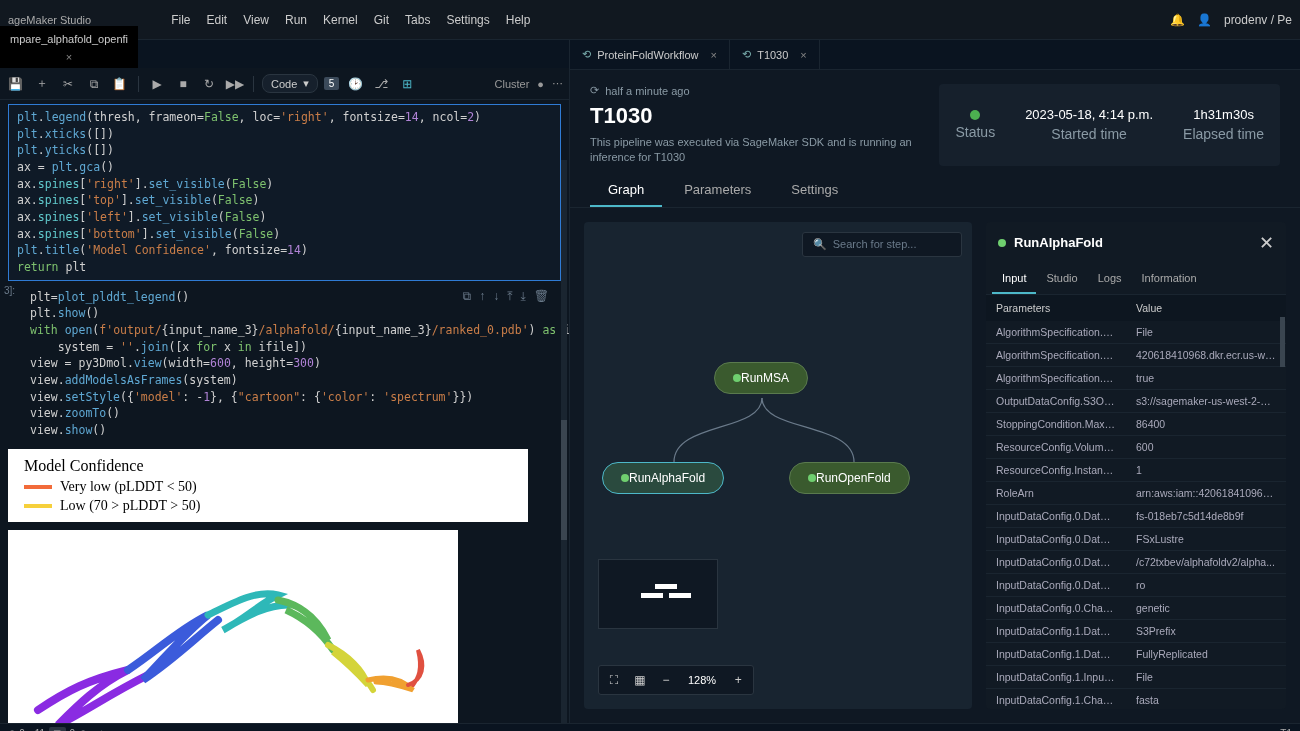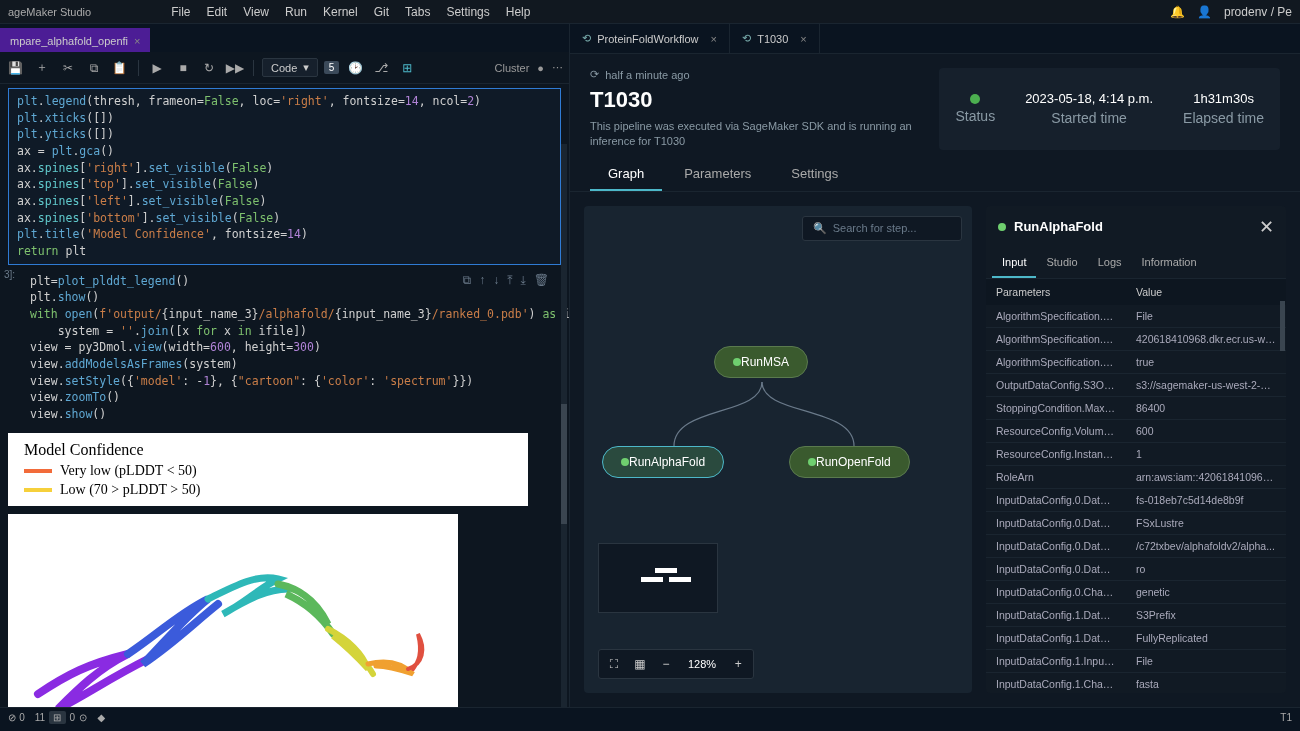--- a/index.html
+++ b/index.html
@@ -6,49 +6,49 @@
 body {
   font-family: -apple-system, BlinkMacSystemFont, "Segoe UI", Helvetica, Arial, sans-serif;
   background: #0a1420;
   color: #d0d0d0;
   width: 1300px;
   height: 731px;
   overflow: hidden;
   font-size: 12px;
 }
 .top-menubar {
-  height: 24px;
+  height: 40px;
   background: #111820;
   display: flex;
   align-items: center;
   padding: 0 8px;
   border-bottom: 1px solid #1a2530;
 }
 .app-title { color: #aaa; font-size: 11px; margin-right: 80px; }
 .menu-items { display: flex; gap: 16px; }
 .menu-item { color: #ccc; font-size: 12px; cursor: pointer; }
 .topbar-right { margin-left: auto; display: flex; align-items: center; gap: 12px; color: #ccc; }
 .main-layout { display: flex; height: calc(100% - 48px); }
 .left-pane { width: 570px; display: flex; flex-direction: column; background: #0d1620; border-right: 1px solid #1a2530; }
 .right-pane { flex: 1; display: flex; flex-direction: column; background: #0f1823; }
 .file-tab-bar { height: 28px; display: flex; align-items: flex-end; background: #0a1420; }
 .file-tab {
-  background: #4c1d95; padding: 5px 10px; font-size: 11px; color: #ccc;
-  display: flex; align-items: center; gap: 6px; border-top: 2px solid transparent;
+  background: #000000; padding: 5px 10px; font-size: 11px; color: #ccc;
+  display: flex; align-items: center; gap: 6px; border-top: 2px solid transparent; flex-direction: column;
 }
 .file-tab .close { color: #888; cursor: pointer; }
 .nb-toolbar {
   height: 32px; display: flex; align-items: center; gap: 6px; padding: 0 6px;
   background: #0d1620; border-bottom: 1px solid #1a2530;
 }
 .tb-btn { width: 20px; height: 20px; display: flex; align-items: center; justify-content: center; color: #aaa; cursor: pointer; font-size: 12px; }
 .tb-sep { width: 1px; height: 16px; background: #2a3540; margin: 0 2px; }
 .tb-select {
   background: #16202c; color: #ccc; border: 1px solid #2a3540; padding: 2px 8px;
-  font-size: 11px; border-radius: 2px; display: flex; align-items: center; gap: 6px;
+  font-size: 11px; border-radius: 8px; display: flex; align-items: center; gap: 6px;
 }
 .tb-badge { background: #3b4a5a; color: #fff; font-size: 10px; padding: 1px 5px; border-radius: 2px; }
 .nb-toolbar-right { margin-left: auto; display: flex; align-items: center; gap: 8px; color: #999; font-size: 11px; }
 .notebook-body { flex: 1; overflow: auto; padding: 4px 8px; position: relative; }
 .code-cell {
   font-family: "SF Mono", Menlo, Consolas, monospace; font-size: 11.5px; line-height: 1.45;
   color: #d0d0d0; white-space: pre; padding: 4px 8px; margin-bottom: 4px;
 }
 .code-cell.active { border: 1px solid #2f7bd4; background: #0f1a27; }
 .cell-prompt { color: #6a7a8a; font-size: 10px; position: absolute; left: -4px; }

